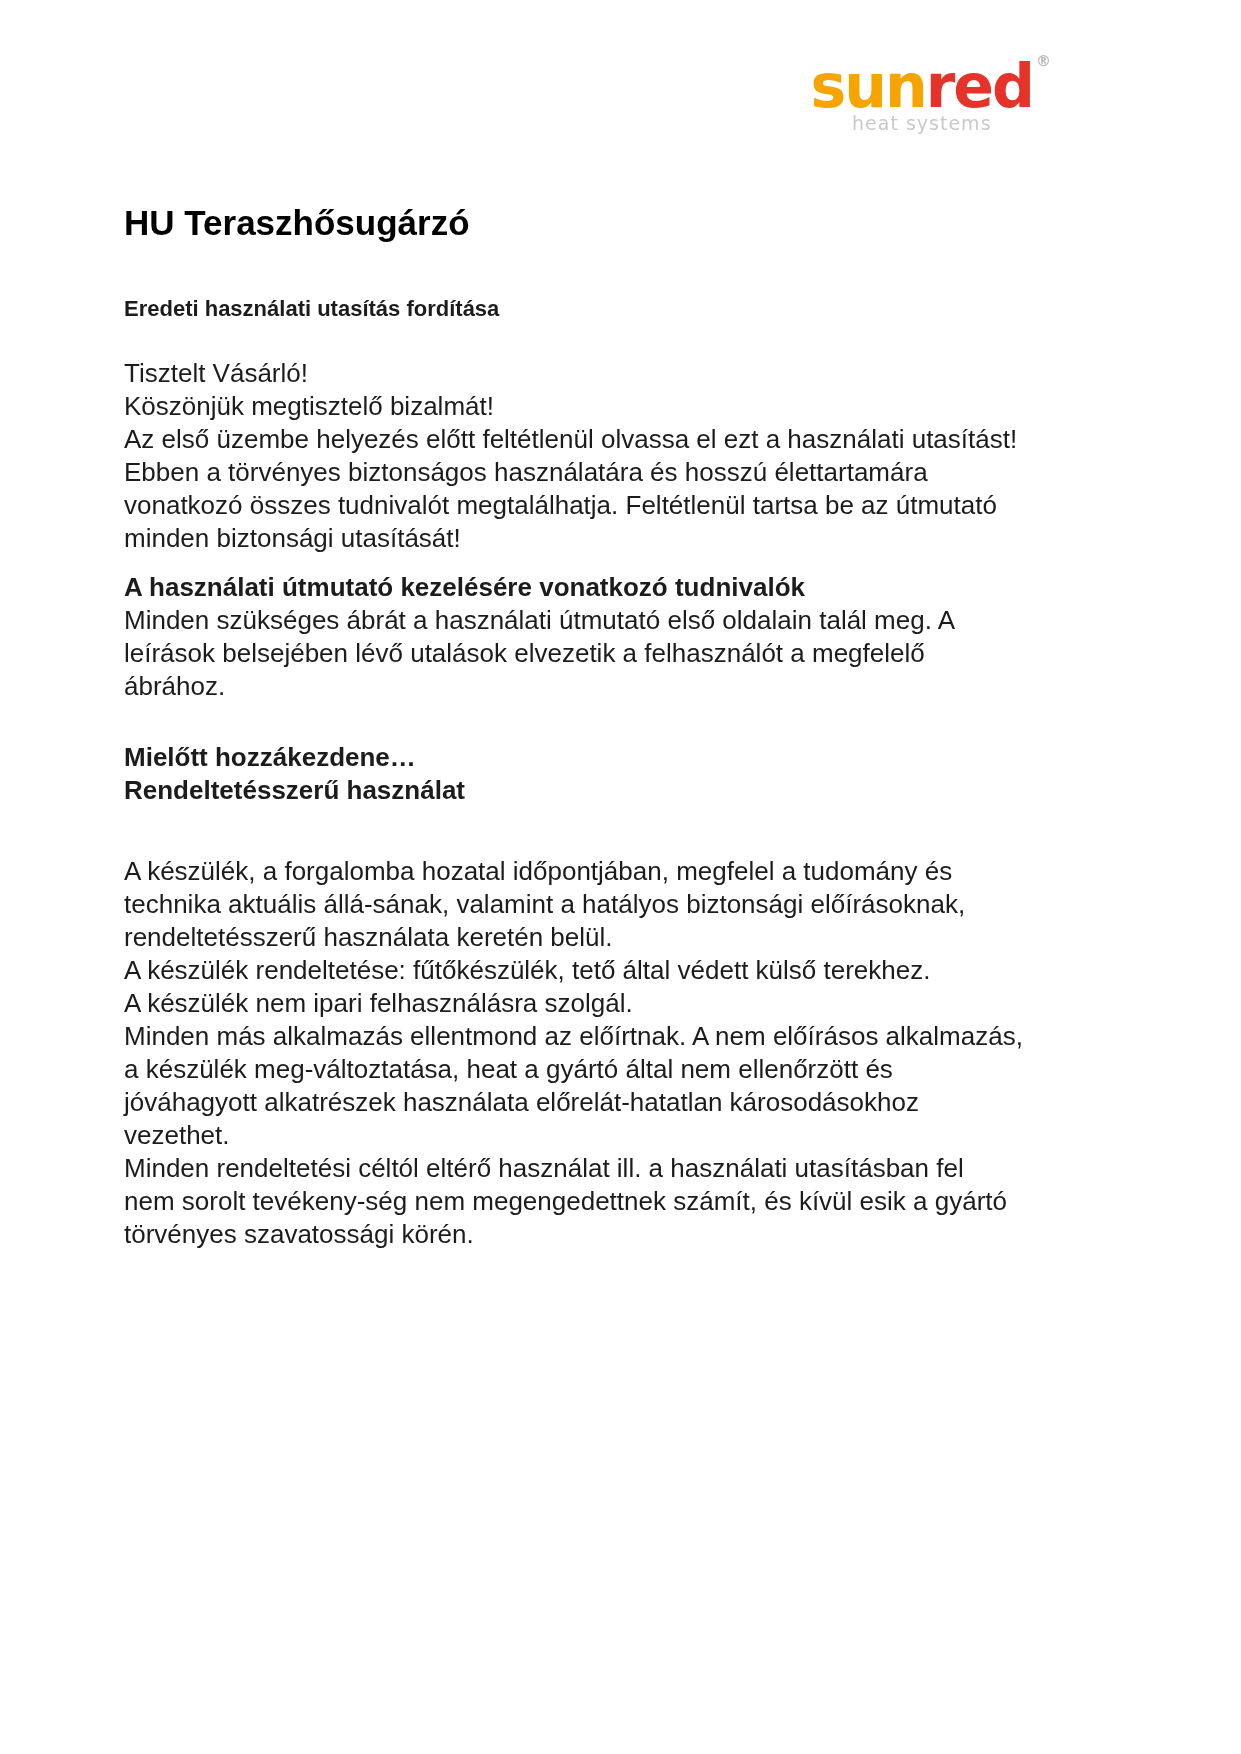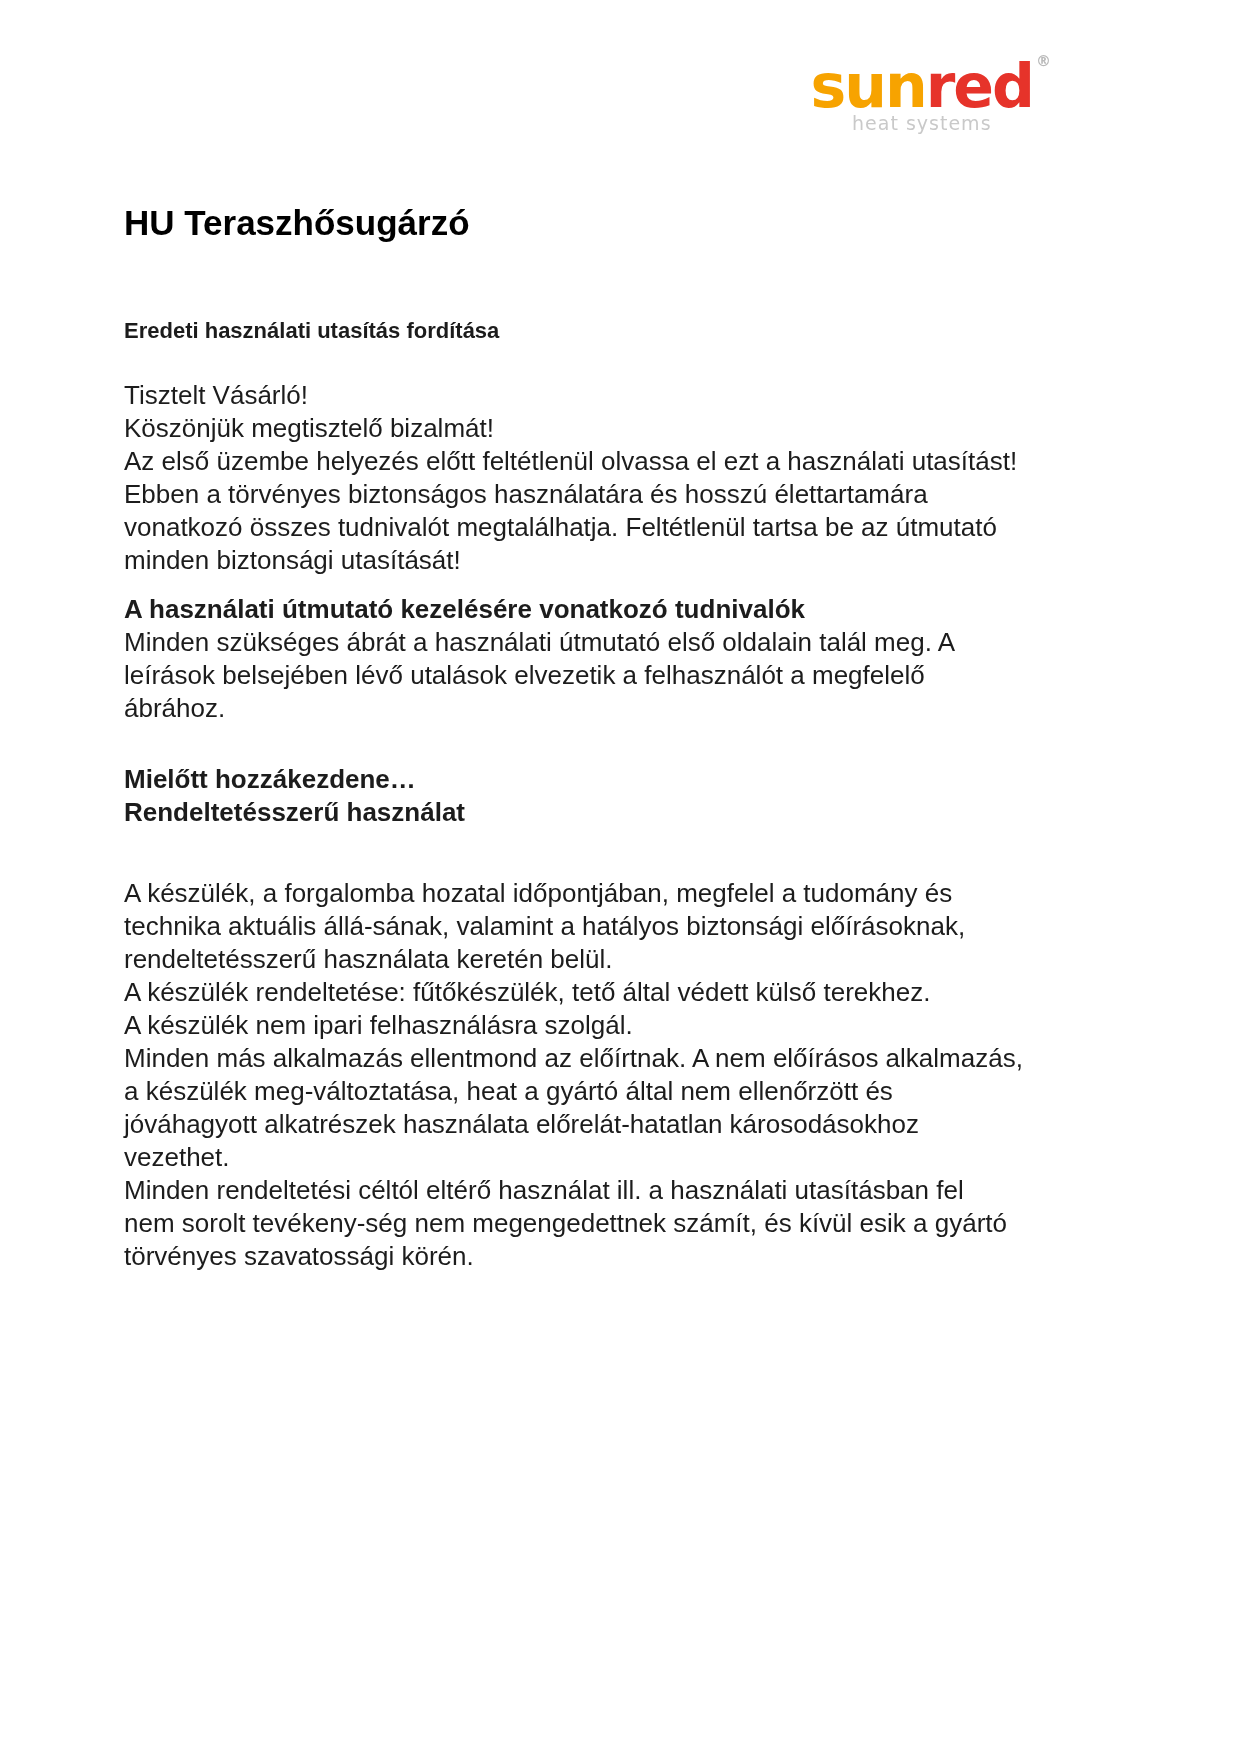--- a/index.html
+++ b/index.html
@@ -65,21 +65,21 @@
   .doc-title {
     font-size: 35px;
     font-weight: bold;
     color: #000000;
     line-height: 42px;
   }
   .doc-subtitle {
     font-size: 22px;
     font-weight: bold;
     line-height: 33px;
-    margin-top: 70px;
+    margin-top: 48px;
   }
   .line {
     font-size: 26px;
     line-height: 33px;
     white-space: nowrap;
   }
   .bold { font-weight: bold; }
   .block-intro   { margin-top: 32px; }
   .block-manual  { margin-top: 16px; }
   .block-before  { margin-top: 38px; }

